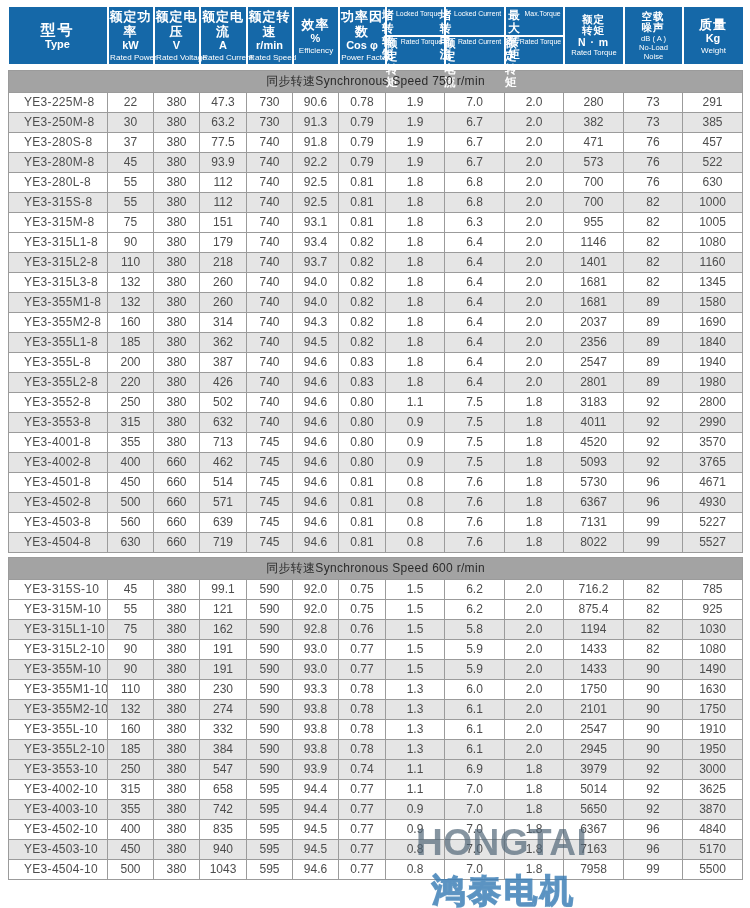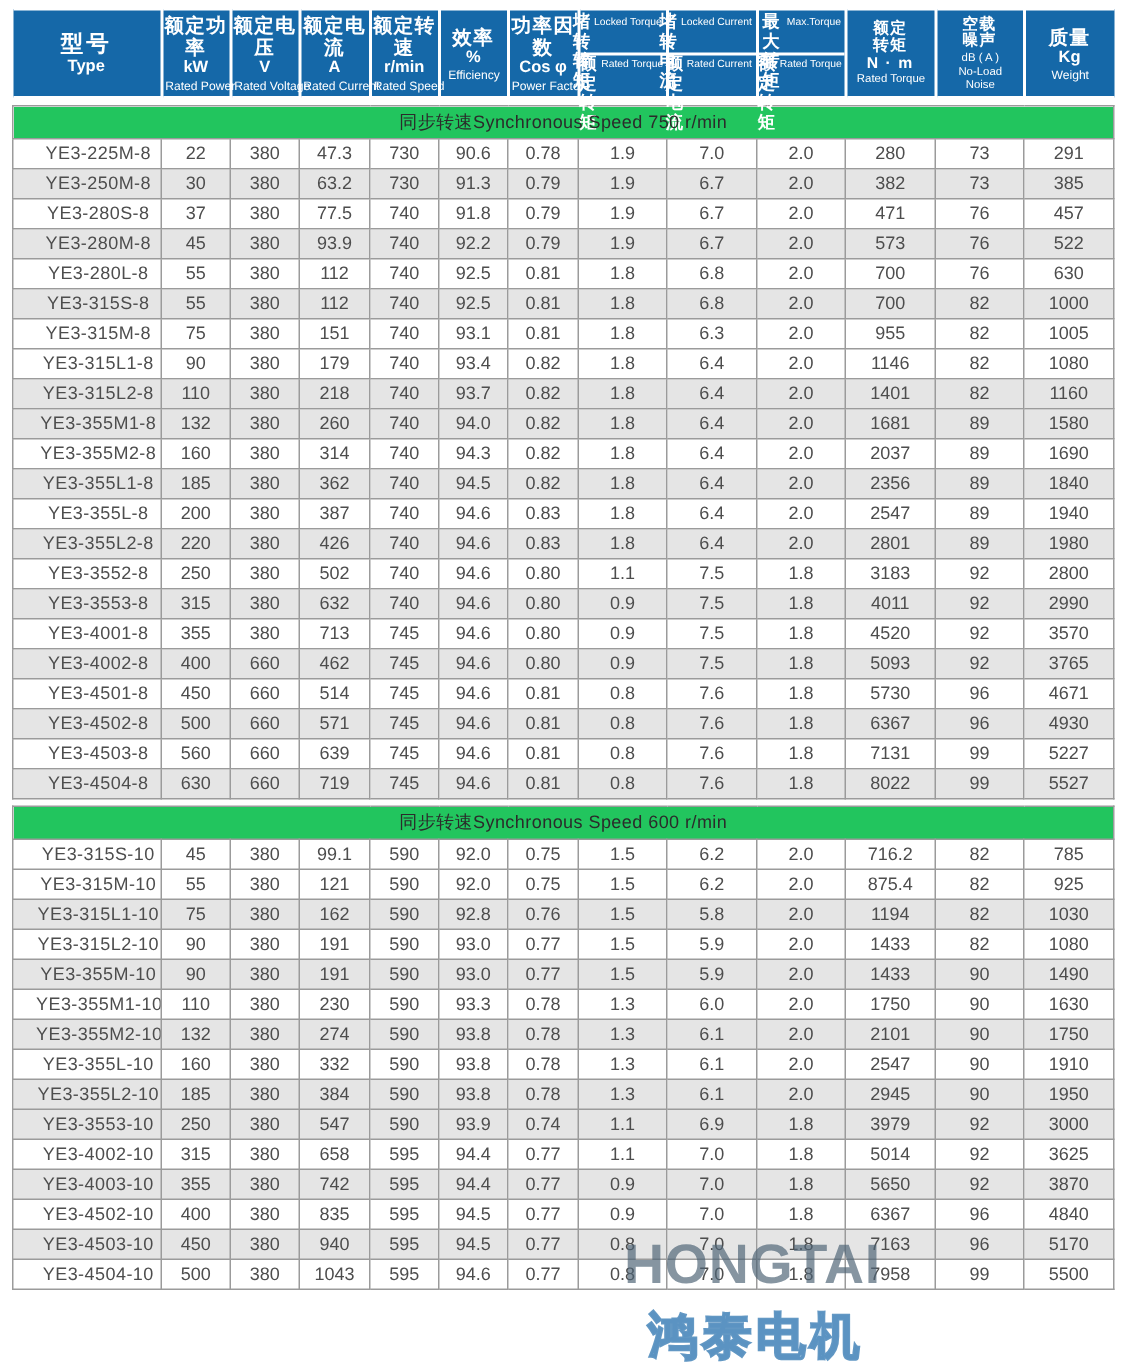--- a/index.html
+++ b/index.html
@@ -28,23 +28,23 @@
   .h-sm{font-size:10.5px;line-height:11.5px;letter-spacing:1px;}
   .h-sm-en{font-size:8px;line-height:9px;font-weight:normal;white-space:nowrap;transform:scale(0.95);}
   
   tbody td{
     border:1px solid #9b9b9b;color:#4d4d4d;font-size:12px;
     text-align:center;padding:0;height:19px;line-height:19px;
     overflow:hidden;white-space:nowrap;
   }
   tr.data-row.shaded td{background:#e5e5e5;}
   tr.data-row td{background:#ffffff;}
-  td.type-cell{text-align:center;padding-left:15px;letter-spacing:0.3px;margin-top:20px;}
+  td.type-cell{text-align:left;padding-left:15px;letter-spacing:0.3px;margin-top:20px;}
   tr.divider td{
-    background:#22c55e;height:21px;line-height:21px;font-size:12px;color:#2b2b2b;
+    background:#a3a3a3;height:21px;line-height:21px;font-size:12px;color:#2b2b2b;
     text-align:center;letter-spacing:0.3px;
   }
   tr.spacer td{border:0;background:#ffffff;height:4px;line-height:4px;padding:0;}
   
   .watermark{
     position:absolute;left:410px;top:827px;height:80px;z-index:5;
     display:flex;align-items:flex-end;pointer-events:none;opacity:0.88;flex-direction:column;
   }
   .wm-text{margin-left:6px;margin-bottom:0;}
   .wm-brand{
@@ -299,20 +299,35 @@
           <td class="num-cell">740</td>
           <td class="num-cell">93.7</td>
           <td class="num-cell">0.82</td>
           <td class="num-cell">1.8</td>
           <td class="num-cell">6.4</td>
           <td class="num-cell">2.0</td>
           <td class="num-cell">1401</td>
           <td class="num-cell">82</td>
           <td class="num-cell">1160</td>
         </tr>
+        <tr class="data-row">
+          <td class="type-cell">YE3-315L3-8</td>
+          <td class="num-cell">132</td>
+          <td class="num-cell">380</td>
+          <td class="num-cell">260</td>
+          <td class="num-cell">740</td>
+          <td class="num-cell">94.0</td>
+          <td class="num-cell">0.82</td>
+          <td class="num-cell">1.8</td>
+          <td class="num-cell">6.4</td>
+          <td class="num-cell">2.0</td>
+          <td class="num-cell">1681</td>
+          <td class="num-cell">82</td>
+          <td class="num-cell">1345</td>
+        </tr>
         <tr class="data-row shaded">
           <td class="type-cell">YE3-355M1-8</td>
           <td class="num-cell">132</td>
           <td class="num-cell">380</td>
           <td class="num-cell">260</td>
           <td class="num-cell">740</td>
           <td class="num-cell">94.0</td>
           <td class="num-cell">0.82</td>
           <td class="num-cell">1.8</td>
           <td class="num-cell">6.4</td>

